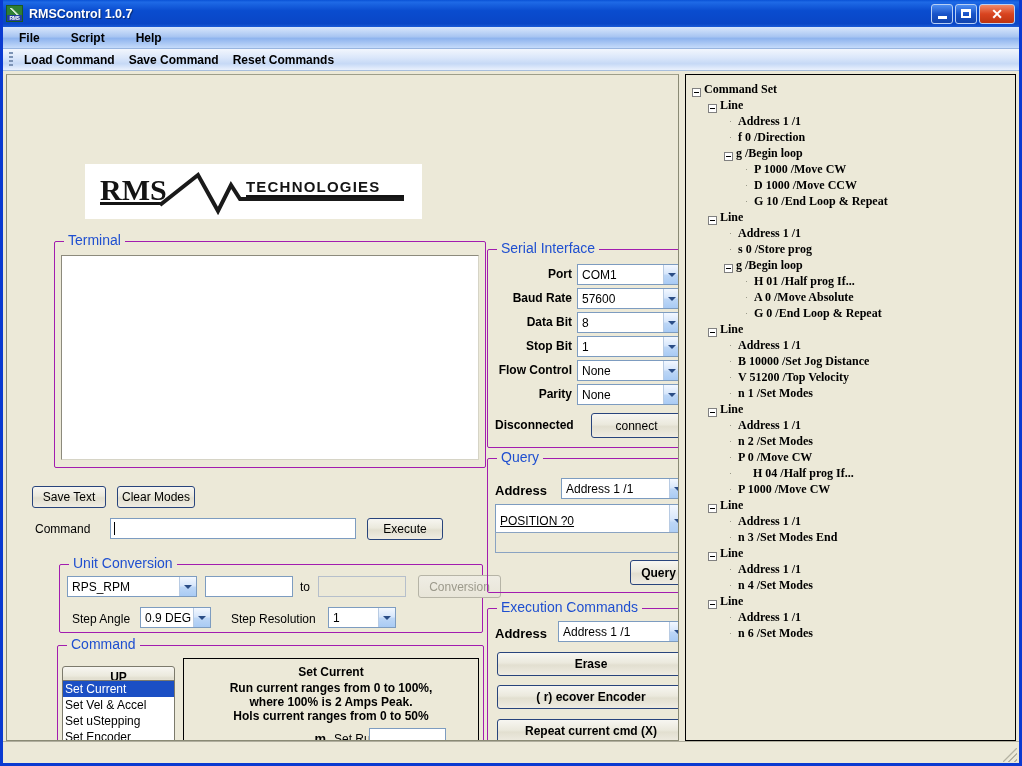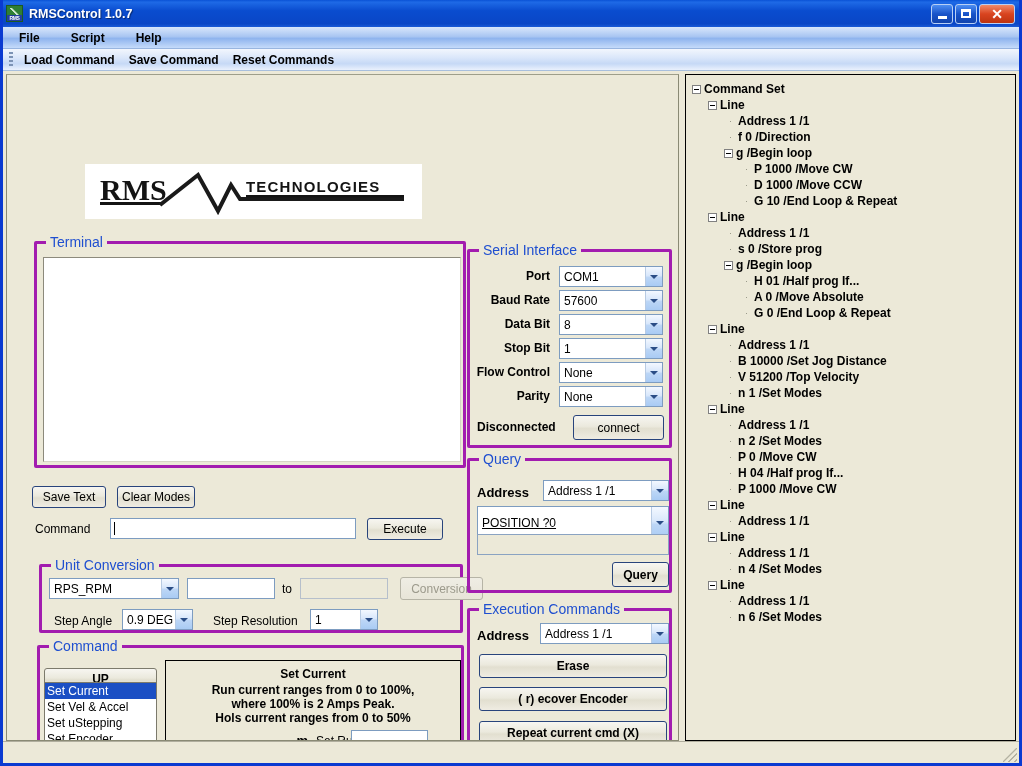--- a/index.html
+++ b/index.html
@@ -122,22 +122,23 @@
   .logo-box {
     position: absolute; left: 78px; top: 89px;
     width: 337px; height: 55px;
     background: #ffffff;
     display: flex; align-items: center; justify-content: center;
   }
   .logo-svg { display:block; }
   
   .group {
     position: absolute;
-    border: 3px solid #a21caf;
+    border: 1px solid #a21caf;
     border-radius: 2px;
+    margin-left: 20px;
   }
   .group > .legend {
     position: absolute; top: -10px; left: 9px;
     background: #ece9d8;
     padding: 0 4px;
     color: #1f4fd0; font-size: 14px;
   }
   
   .txt {
     background: #fff;
@@ -175,21 +176,21 @@
   }
   .combo .arrow:after {
     content:""; width:0;height:0;
     border-left:4px solid transparent; border-right:4px solid transparent;
     border-top:4px solid #2a4d86;
   }
   .lbl { font-size: 12px; color: #000; }
   .lbl.b { font-weight: bold; }
   
   .tree { padding: 6px 4px 0 6px; font-size: 12px; color: #000; }
-  .tnode { display: flex; align-items: center; height: 16px; white-space: nowrap; position: relative; }
+  .tnode { display: flex; align-items: flex-end; height: 16px; white-space: nowrap; position: relative; font-family: Liberation Serif, serif; }
   .tnode .exp {
     width: 9px; height: 9px; border: 1px solid #808080; background: #fff;
     display: flex; align-items: center; justify-content: center; flex: none;
     margin-right: 3px;
   }
   .tnode .exp:after { content:""; width:5px; height:1px; background:#000; }
   .tnode .lead { width: 14px; flex: none;
      background-image: linear-gradient(to right, transparent 6px, #9a9a8a 6px, #9a9a8a 7px, transparent 7px);
      background-repeat: no-repeat; background-position: center; height: 1px; align-self:center;}
   .tnode .txtn { font-size: 12px; font-weight: bold; }
@@ -516,35 +517,39 @@
             <span class="txtn">Address 1 /1</span>
           </div>
           <div class="tnode" style="padding-left: 32px;">
             <span class="lead"></span>
             <span class="txtn">n 2 /Set Modes</span>
           </div>
           <div class="tnode" style="padding-left: 32px;">
             <span class="lead"></span>
             <span class="txtn">P 0 /Move CW</span>
           </div>
-          <div class="tnode" style="padding-left: 32px;">
+          <div class="tnode" style="padding-left: 32px; gap: 15px;">
             <span class="lead"></span>
             <span class="txtn">H 04 /Half prog If...</span>
           </div>
           <div class="tnode" style="padding-left: 32px;">
             <span class="lead"></span>
             <span class="txtn">P 1000 /Move CW</span>
           </div>
           <div class="tnode" style="padding-left: 16px;">
             <span class="exp"></span>
             <span class="txtn">Line</span>
           </div>
           <div class="tnode" style="padding-left: 32px;">
             <span class="lead"></span>
             <span class="txtn">Address 1 /1</span>
+          </div>
+          <div class="tnode" style="padding-left: 32px;">
+            <span class="lead"></span>
+            <span class="txtn">n 3 /Set Modes End</span>
           </div>
           <div class="tnode" style="padding-left: 16px;">
             <span class="exp"></span>
             <span class="txtn">Line</span>
           </div>
           <div class="tnode" style="padding-left: 32px;">
             <span class="lead"></span>
             <span class="txtn">Address 1 /1</span>
           </div>
           <div class="tnode" style="padding-left: 32px;">

